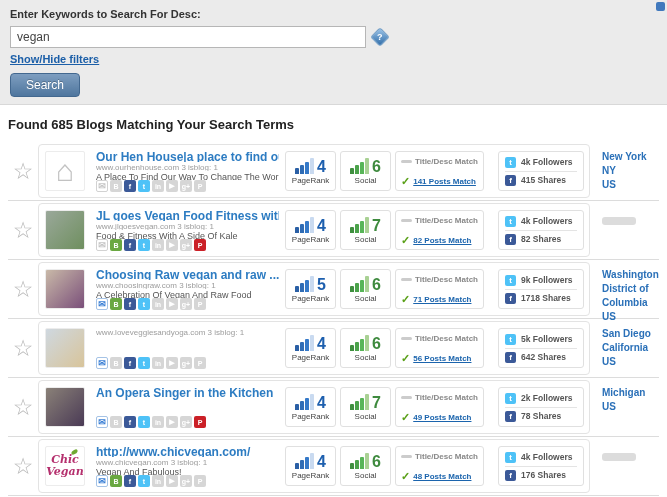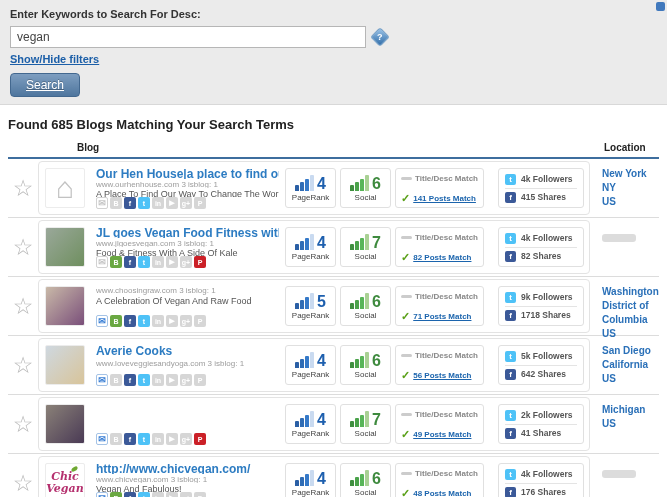--- a/index.html
+++ b/index.html
@@ -13,21 +13,21 @@
   .kw-input { width:356px; height:22px; border:1px solid #b6b6b6; padding:2px 6px;
     font-size:12px; color:#444; background:#fff; font-family:"Liberation Sans",sans-serif; }
   .help-icon { width:14px; height:14px; transform:rotate(45deg); border-radius:3px;
     background:linear-gradient(135deg,#9cc4e8,#2f6ca8); border:1px solid #6f9cc6;
     display:flex; align-items:center; justify-content:center; flex:none; }
   .help-icon span { transform:rotate(-45deg); color:#fff; font-size:9px; font-weight:bold; }
   .filters-link { display:inline-block; margin-top:5px; font-size:11px; font-weight:bold;
     color:#1c5fa8; text-decoration:underline; cursor:pointer; }
   .search-btn { display:block; margin-top:6px; padding:4px 15px; font-size:12px; color:#fff;
     background:linear-gradient(#7e9ec0,#4f769e); border:1px solid #43688f; border-radius:4px;
-    text-shadow:0 -1px 0 rgba(0,0,0,.25); font-family:"Liberation Sans",sans-serif; cursor:pointer;text-decoration:underline; }
+    text-shadow:0 -1px 0 rgba(0,0,0,.25); font-family:"Liberation Sans",sans-serif; cursor:pointer; }
 
   .corner-artifact { position:absolute; top:2px; right:2px; width:9px; height:9px;
     background:#4179bd; border-radius:2px; }
 
   
   .results { padding:0 8px; }
   .found-heading { font-size:13px; font-weight:bold; color:#222; margin:12px 0 10px 0; }
   .table-head { display:flex; align-items:flex-end; border-bottom:2px solid #3e6e9e; padding-bottom:4px; }
   .col-blog { margin-left:69px; font-size:10px; font-weight:bold; color:#222; }
   .col-loc  { margin-left:auto; width:69px; padding-left:14px; font-size:10px; font-weight:bold; color:#222; }
@@ -114,24 +114,20 @@
     <div class="help-icon">
       <span>?</span>
     </div>
   </div>
   <span class="filters-link">Show/Hide filters</span>
   <button class="search-btn">Search</button>
 </div>
 
 <div class="results">
   <div class="found-heading">Found 685 Blogs Matching Your Search Terms</div>
-  <div class="table-head">
-    <div class="col-blog">Blog</div>
-    <div class="col-loc">Location</div>
-  </div>
   <div id="rows">
       <div class="row">
     <div class="star">☆</div>
     <div class="card">
       <div class="thumb sketch">⌂</div>
       <div class="meta">
         <div class="title">Our Hen House|a place to find our ...</div>
         <div class="url">www.ourhenhouse.com 3 isblog: 1</div>
         <div class="desc">A Place To Find Our Way To Change The World For Animals</div>
         <div class="icons">
@@ -262,20 +258,21 @@
     </div>
     <div class="location">
           <div class="loc-placeholder"></div>
         </div>
   </div>
       <div class="row">
     <div class="star">☆</div>
     <div class="card">
       <div class="thumb" style="background: linear-gradient(135deg, rgb(201, 185, 168), rgb(122, 79, 122));"></div>
       <div class="meta">
+        <div class="title">Choosing Raw vegan and raw ...</div>
         <div class="url">www.choosingraw.com 3 isblog: 1</div>
         <div class="desc">A Celebration Of Vegan And Raw Food</div>
         <div class="icons">
               <span class="sicon email on">✉</span>
               <span class="sicon blog on">B</span>
               <span class="sicon facebook on">f</span>
               <span class="sicon twitter on">t</span>
               <span class="sicon linkedin off">in</span>
               <span class="sicon youtube off">▶</span>
               <span class="sicon gplus off">g+</span>
@@ -331,21 +328,20 @@
           <div>Washington</div>
           <div>District of Columbia</div>
           <div>US</div>
         </div>
   </div>
       <div class="row">
     <div class="star">☆</div>
     <div class="card">
       <div class="thumb" style="background: linear-gradient(135deg, rgb(207, 216, 224), rgb(216, 196, 154));"></div>
       <div class="meta">
-        <div class="title">Averie Cooks</div>
         <div class="url">www.loveveggiesandyoga.com 3 isblog: 1</div>
         <div class="desc"></div>
         <div class="icons">
               <span class="sicon email on">✉</span>
               <span class="sicon blog off">B</span>
               <span class="sicon facebook on">f</span>
               <span class="sicon twitter on">t</span>
               <span class="sicon linkedin off">in</span>
               <span class="sicon youtube off">▶</span>
               <span class="sicon gplus off">g+</span>
@@ -401,20 +397,21 @@
           <div>San Diego</div>
           <div>California</div>
           <div>US</div>
         </div>
   </div>
       <div class="row">
     <div class="star">☆</div>
     <div class="card">
       <div class="thumb" style="background: linear-gradient(135deg, rgb(138, 129, 120), rgb(74, 58, 85));"></div>
       <div class="meta">
+        <div class="title">An Opera Singer in the Kitchen</div>
         <div class="desc"></div>
         <div class="icons">
               <span class="sicon email on">✉</span>
               <span class="sicon blog off">B</span>
               <span class="sicon facebook on">f</span>
               <span class="sicon twitter on">t</span>
               <span class="sicon linkedin off">in</span>
               <span class="sicon youtube off">▶</span>
               <span class="sicon gplus off">g+</span>
               <span class="sicon pinterest on">P</span>
@@ -454,21 +451,21 @@
           <span class="posts-link">49 Posts Match</span>
         </div>
       </div>
       <div class="follow-box">
         <div class="follow-line first">
           <span class="mini tw">t</span>
           <span>2k Followers</span>
         </div>
         <div class="follow-line">
           <span class="mini fb">f</span>
-          <span>41 Shares</span>
+          <span>78 Shares</span>
         </div>
       </div>
     </div>
     <div class="location">
           <div>Michigan</div>
           <div>US</div>
         </div>
   </div>
       <div class="row">
     <div class="star">☆</div>

